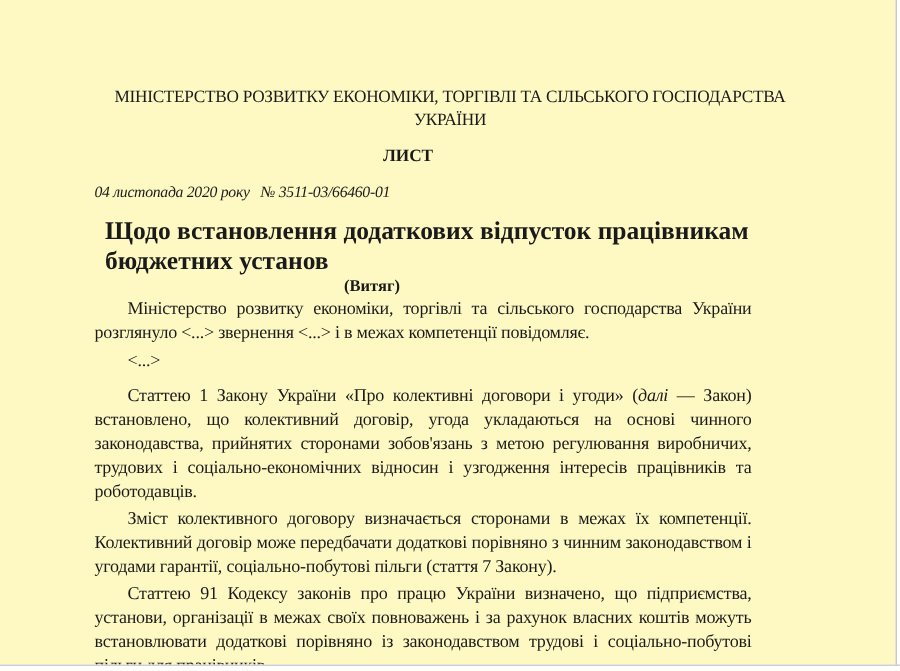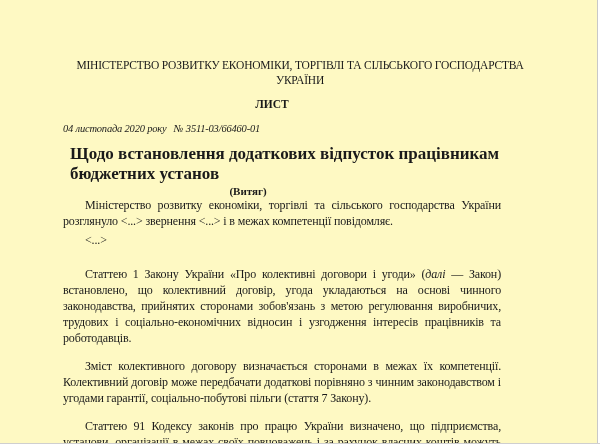--- a/index.html
+++ b/index.html
@@ -14,37 +14,37 @@
   .letter { position:absolute; left:0; width:544px; top:98px; text-align:center;
             font-size:11.5px; font-weight:bold; }
   .dateline { position:absolute; left:63px; top:123px; font-size:10.5px; letter-spacing:-0.2px; white-space:pre;font-style:italic; }
   .title { position:absolute; left:70px; width:460px; top:144px; text-align:left;
            font-size:17px; font-weight:bold; line-height:20px; }
   .sub { position:absolute; left:0; width:496px; top:185px; text-align:center;
          font-size:11px; font-weight:bold; }
   .body { position:absolute; left:63px; width:438px; top:197px; font-size:12px; line-height:16px;
           text-align:justify; letter-spacing:-0.15px; }
   .body p { margin:0; text-indent:22px; }
-  .body p + p { margin-top:12px; }
+  .body p + p { margin-top:2px; }
   .body i { font-style:italic; }
 </style>
 </head>
 <body>
 
 <div class="page">
   <div class="ministry">МІНІСТЕРСТВО РОЗВИТКУ ЕКОНОМІКИ, ТОРГІВЛІ ТА СІЛЬСЬКОГО ГОСПОДАРСТВА УКРАЇНИ</div>
   <div class="letter">ЛИСТ</div>
   <div class="dateline"><span>04 листопада 2020 року</span>   <span>№ 3511-03/66460-01</span></div>
   <div class="title">Щодо встановлення додаткових відпусток працівникам бюджетних установ</div>
   <div class="sub">(Витяг)</div>
 
   <div class="body">
     <p>Міністерство розвитку економіки, торгівлі та сільського господарства України розглянуло &lt;...&gt; звернення &lt;...&gt; і в межах компетенції повідомляє.</p>
     <p style="margin-top:3px">&lt;...&gt;</p>
-    <p style="margin-top:18px"><span>Статтею 1 Закону України «Про колективні договори і угоди» (</span><i>далі</i><span> — Закон) встановлено, що колективний договір, угода укладаються на основі чинного законодавства, прийнятих сторонами зобов'язань з метою регулювання виробничих, трудових і соціально-економічних відносин і узгодження інтересів працівників та роботодавців.</span></p>
+    <p style="margin-top:7px"><span>Статтею 1 Закону України «Про колективні договори і угоди» (</span><i>далі</i><span> — Закон) встановлено, що колективний договір, угода укладаються на основі чинного законодавства, прийнятих сторонами зобов'язань з метою регулювання виробничих, трудових і соціально-економічних відносин і узгодження інтересів працівників та роботодавців.</span></p>
     <p>Зміст колективного договору визначається сторонами в межах їх компетенції. Колективний договір може передбачати додаткові порівняно з чинним законодавством і угодами гарантії, соціально-побутові пільги (стаття 7 Закону).</p>
     <p>Статтею 91 Кодексу законів про працю України визначено, що підприємства, установи, організації в межах своїх повноважень і за рахунок власних коштів можуть встановлювати додаткові порівняно із законодавством трудові і соціально-побутові пільги для працівників.</p>
 
   </div>
 </div>
 <div class="vline"></div>
 <div class="hline"></div>
 <div class="below"></div>
 
 </body></html>

